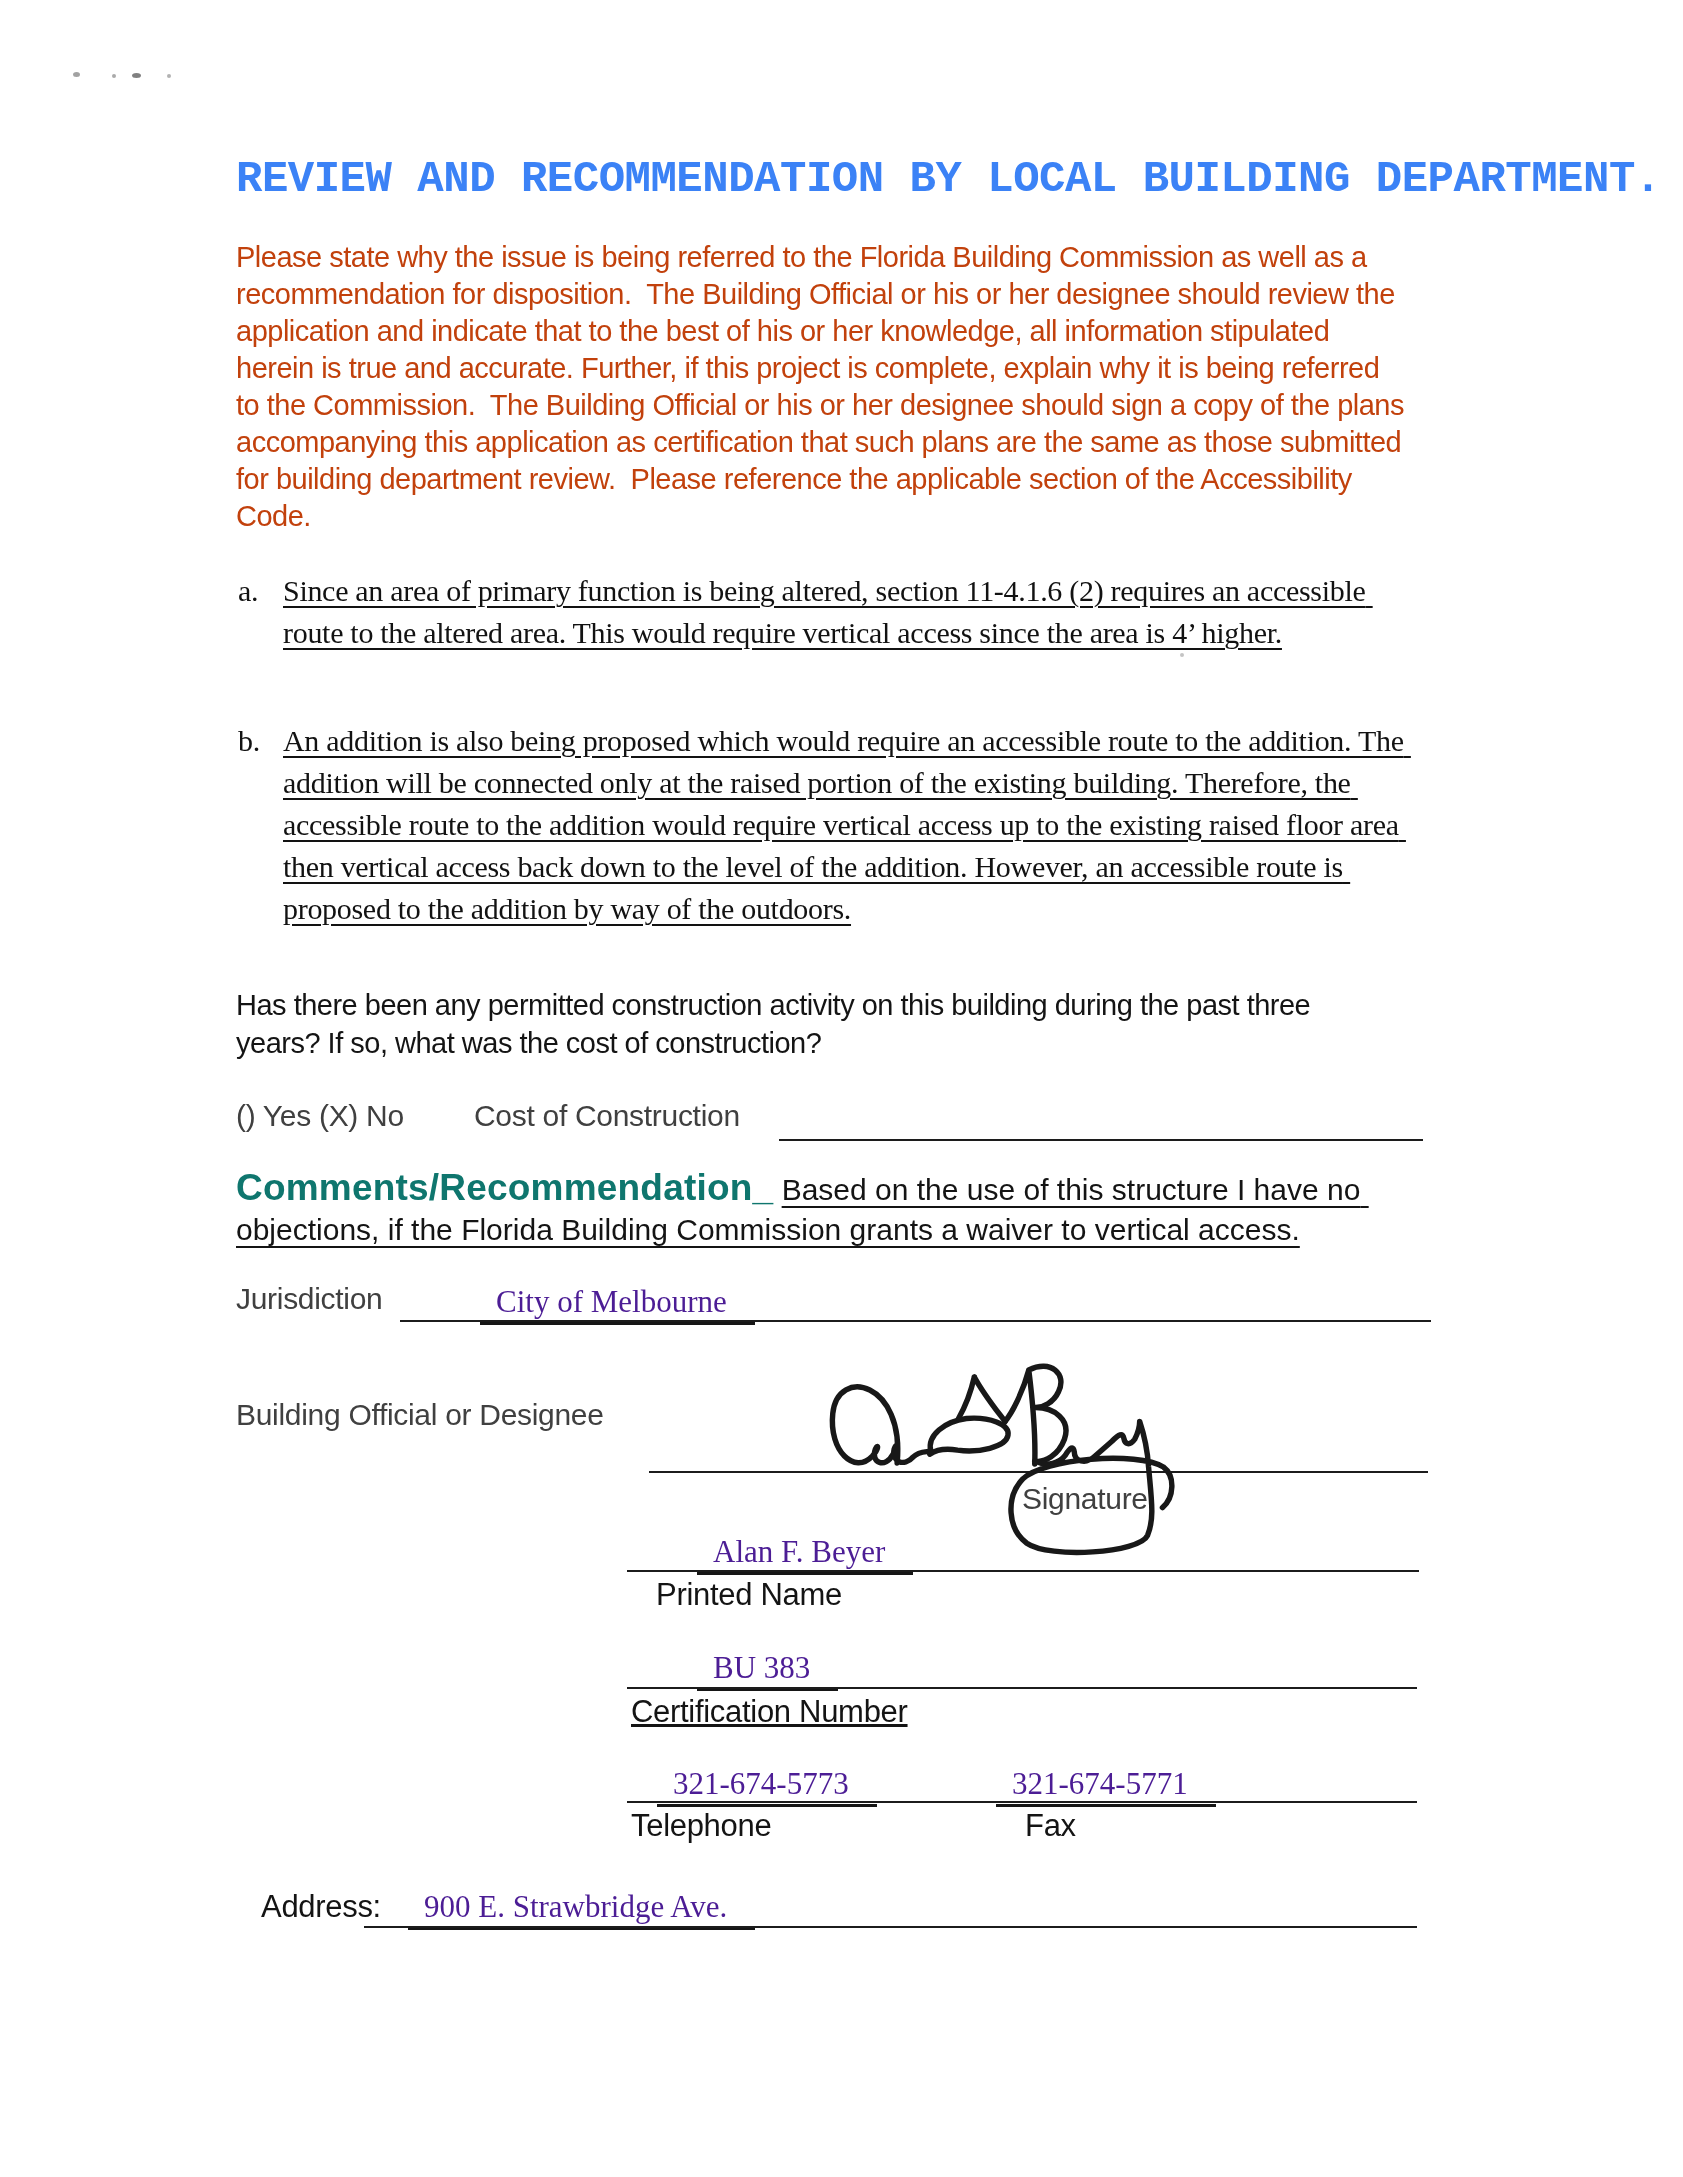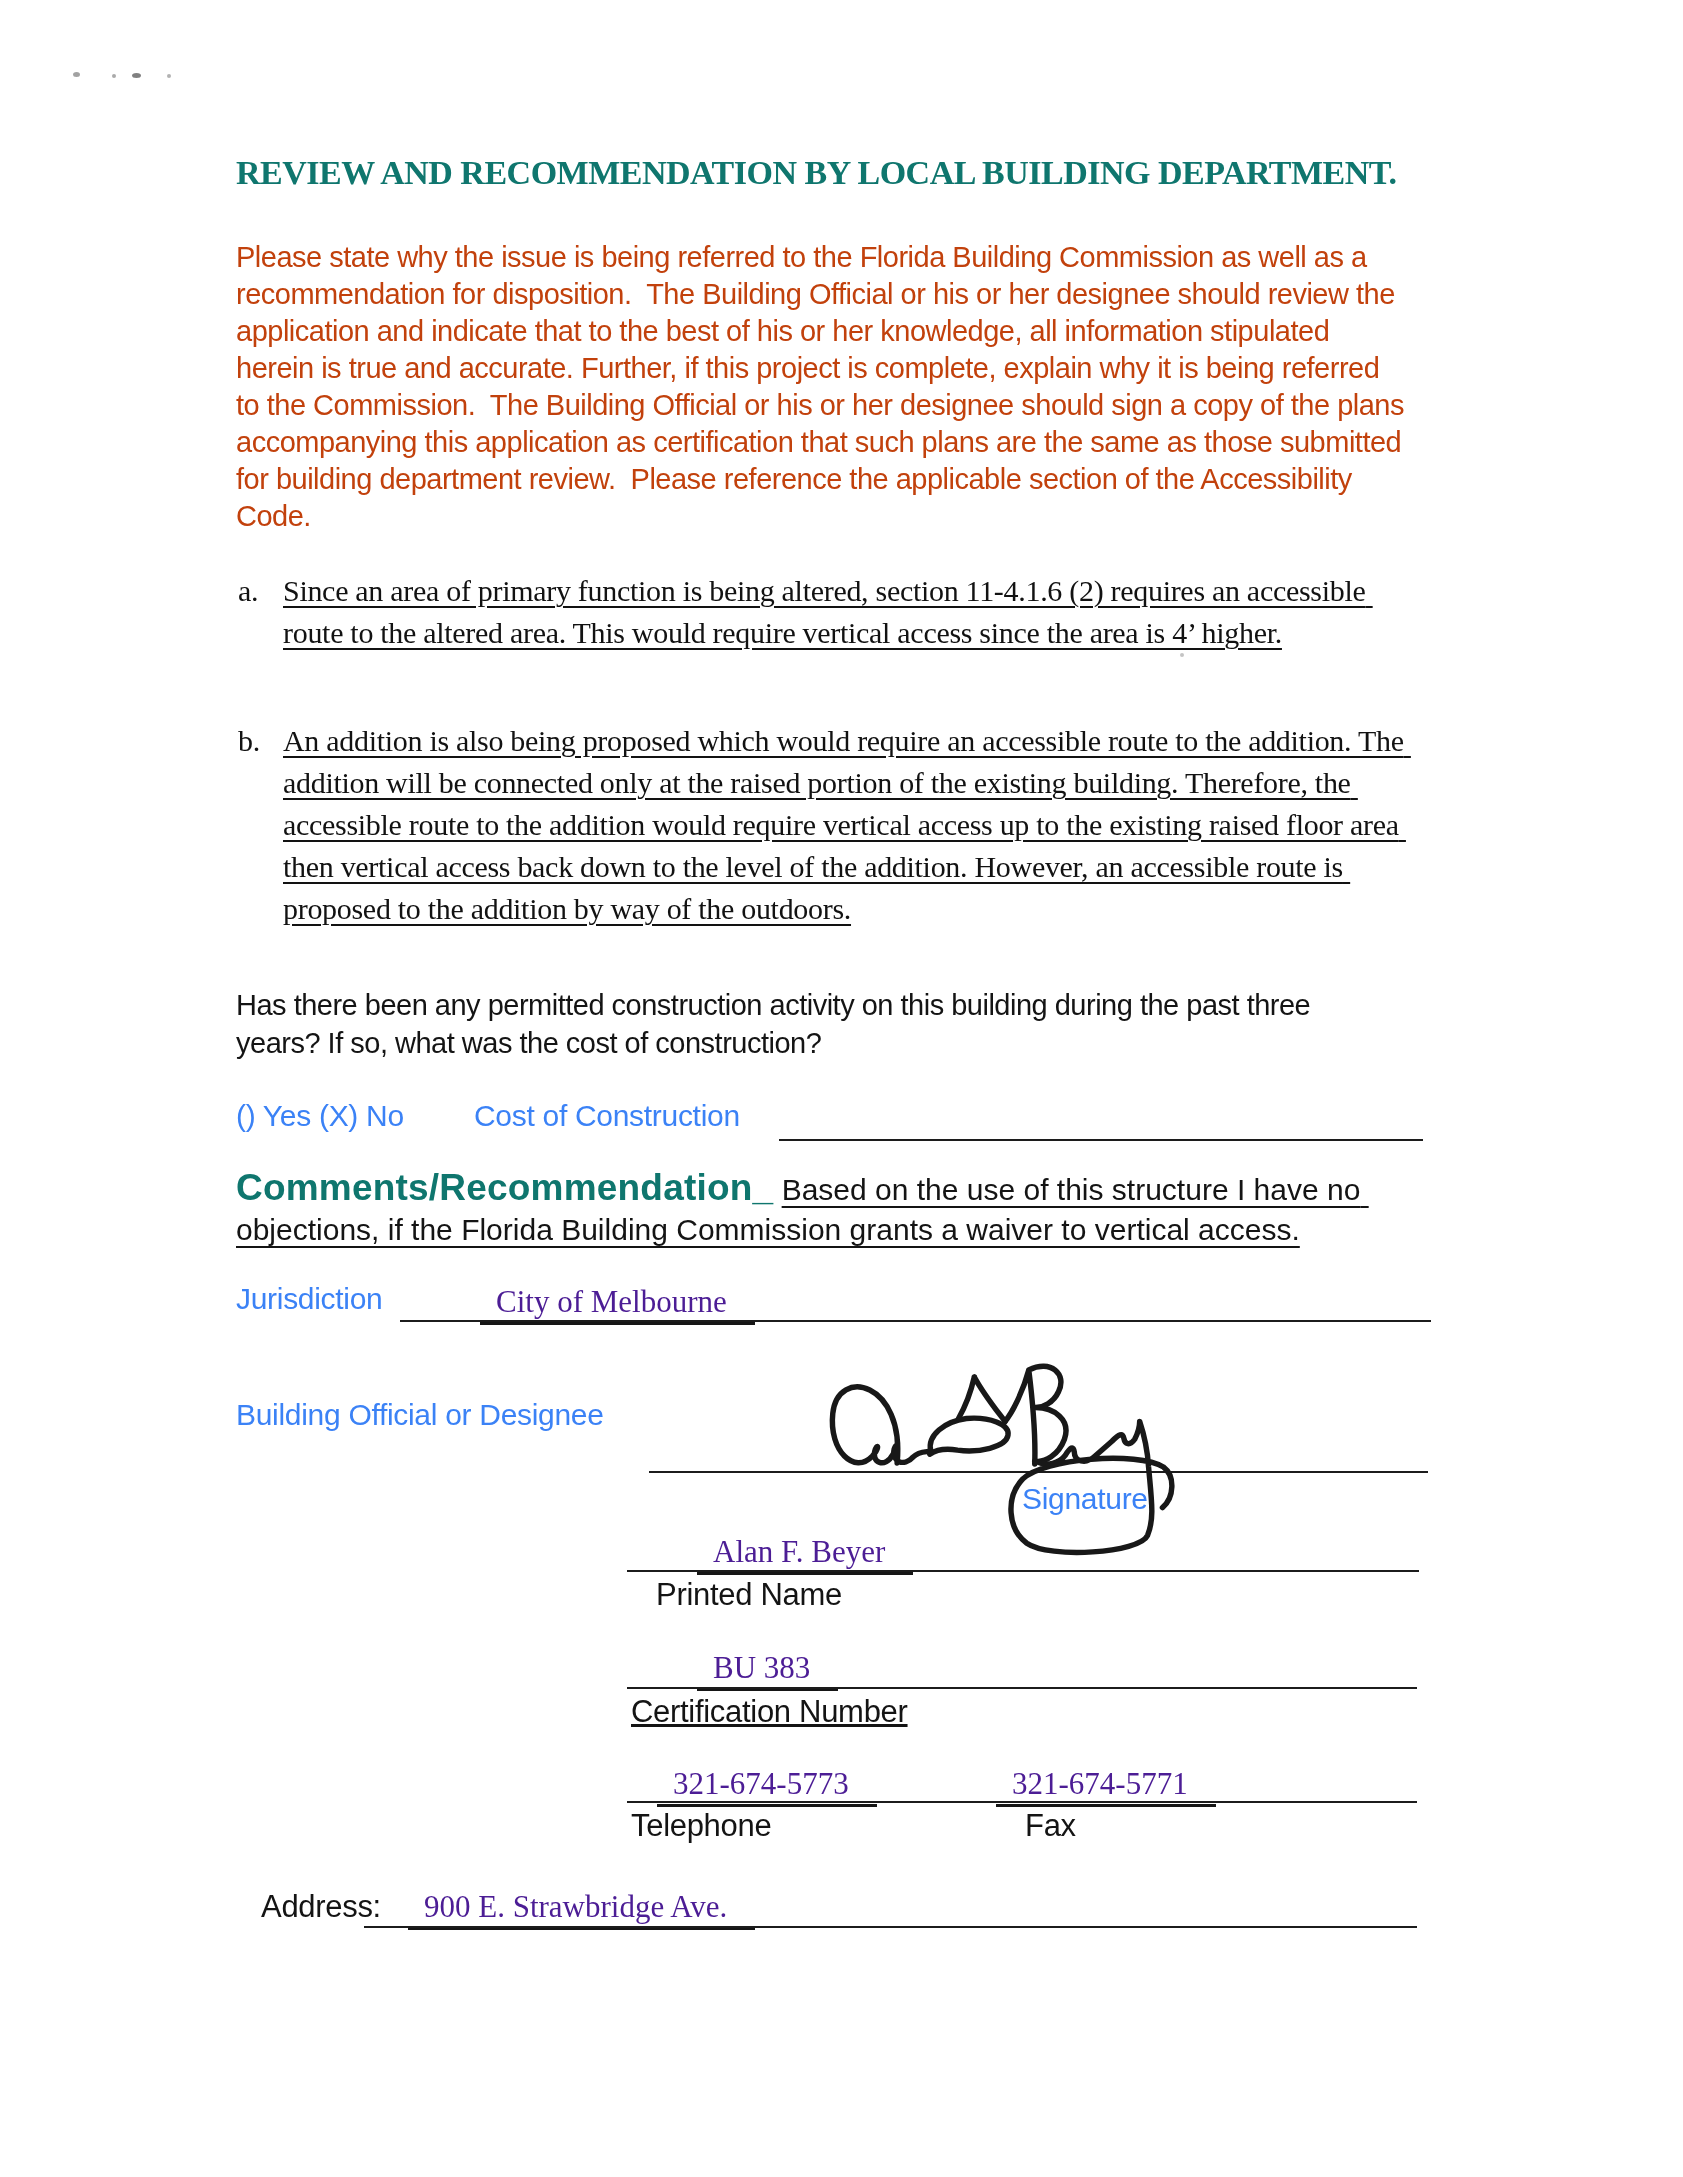--- a/index.html
+++ b/index.html
@@ -3,34 +3,34 @@
 <meta charset="utf-8">
 <style>
   html,body{margin:0;padding:0;background:#e8e8e8;}
   .page{
     position:relative;width:1683px;height:2177px;background:#ffffff;
     font-family:"Liberation Sans",sans-serif;color:#151515;overflow:hidden;
     margin:0 auto;
   }
   .abs{position:absolute;}
   .title{
-    font-family:Liberation Serif, serif;font-weight:bold;color:#0f766e;
-    font-size:34px;letter-spacing:-0.5px;white-space:nowrap;
+    font-family:Liberation Mono, monospace;font-weight:bold;color:#3b82f6;
+    font-size:44px;letter-spacing:-0.5px;white-space:nowrap;
   }
   .body-text{font-size:29px;letter-spacing:-0.5px;line-height:37px;white-space:pre-wrap;color:#c2410c;}
   .q-text{font-size:29px;letter-spacing:-0.5px;line-height:38px;white-space:pre-wrap;color:#141414;}
   .item{font-family:"Liberation Serif",serif;font-size:30px;letter-spacing:-0.3px;line-height:42px;color:#121212;}
   .item-label{position:absolute;left:0;top:0;}
   .item-text{display:block;text-decoration:underline;text-decoration-thickness:2px;text-underline-offset:5px;white-space:pre-wrap;}
   .rule{height:0;border-top:2px solid #1c1c1c;}
   .fill{
     font-family:"Liberation Serif",serif;font-size:31px;color:#4c1d95;
     border-bottom:3px solid #161616;padding:0 28px 2px 16px;white-space:nowrap;
   }
-  .label30{font-size:30px;letter-spacing:-0.3px;white-space:nowrap;color:#3b82f6;}
+  .label30{font-size:30px;letter-spacing:-0.3px;white-space:nowrap;color:#404040;}
   .label31{font-size:31px;letter-spacing:-0.3px;white-space:nowrap;color:#141414;}
   .comments{font-size:30px;line-height:40px;color:#141414;}
   .comments b{font-size:37px;letter-spacing:0.2px;font-weight:bold;color:#0f766e;}
   .comments .uline{
     text-decoration:underline;text-decoration-thickness:2px;text-underline-offset:6px;
     white-space:pre-wrap;
   }
   .speck{position:absolute;background:#555;border-radius:50%;}
   svg.sig{position:absolute;pointer-events:none;}
   svg.sig path{fill:none;stroke:#181818;stroke-width:5.5;stroke-linecap:round;stroke-linejoin:round;}

